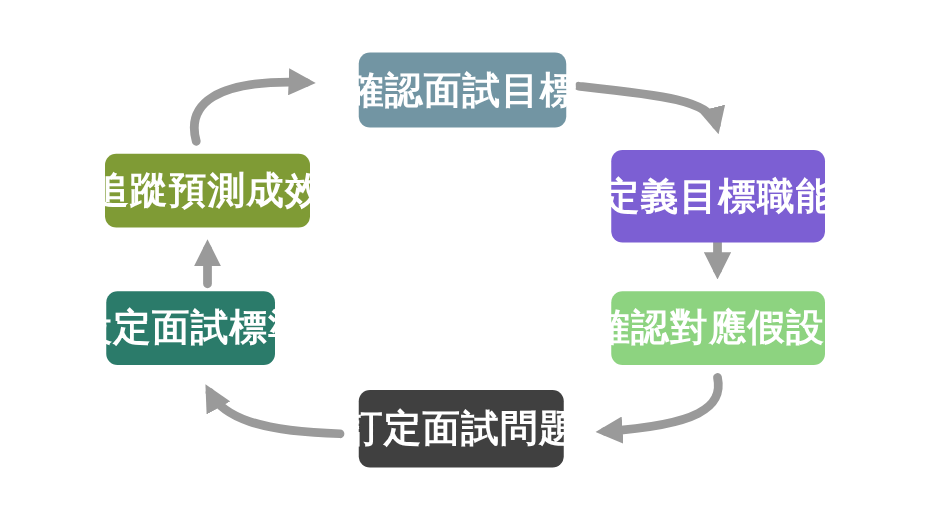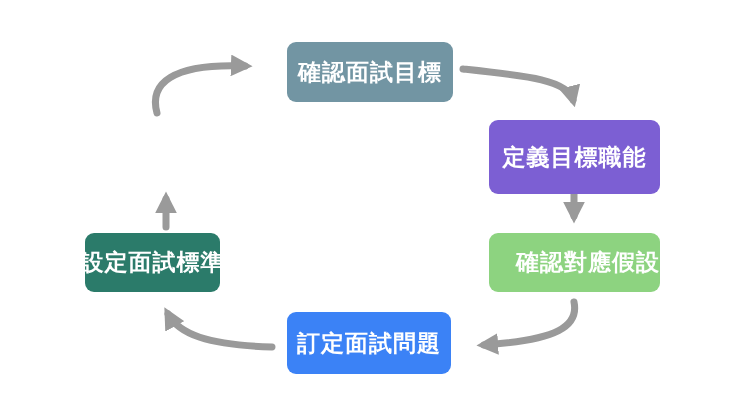--- a/index.html
+++ b/index.html
@@ -21,21 +21,21 @@
     width: 740px; height: 416px;
   }
   .node {
     position: absolute;
     display: flex;
     align-items: center;
     justify-content: center;
     border-radius: 9px;
     color: #ffffff;
     font-weight: bold;
-    font-size: 23px;
+    font-size: 30px;
     letter-spacing: 1px;
     white-space: nowrap;
   }
   .node-top          { left: 287px; top:  42px; width: 166px; height: 60px; }
   .node-right-top    { left: 489px; top: 120px; width: 171px; height: 74px; }
   .node-right-bottom { left: 489px; top: 233px; width: 171px; height: 59px; }
   .node-bottom       { left: 287px; top: 312px; width: 164px; height: 62px; }
   .node-left-bottom  { left:  85px; top: 233px; width: 135px; height: 59px; }
   .node-left-top     { left:  84px; top: 123px; width: 164px; height: 59px; }
 </style>
@@ -65,22 +65,25 @@
   </div>
 
   <div class="node node-right-top" style="background-color: rgb(124, 95, 211);">
     <span>定義目標職能</span>
   </div>
 
   <div class="node node-right-bottom" style="background-color: rgb(141, 211, 128); justify-content: flex-end;">
     <span>確認對應假設</span>
   </div>
 
-  <div class="node node-bottom" style="background-color: #3b82f6;">
+  <div class="node node-bottom" style="background-color: #404040;">
     <span>訂定面試問題</span>
   </div>
 
   <div class="node node-left-bottom" style="background-color: rgb(43, 123, 106);">
     <span>設定面試標準</span>
   </div>
 
+  <div class="node node-left-top" style="background-color: rgb(127, 155, 53);">
+    <span>追蹤預測成效</span>
+  </div>
 
 </div>
 
 </body></html>

